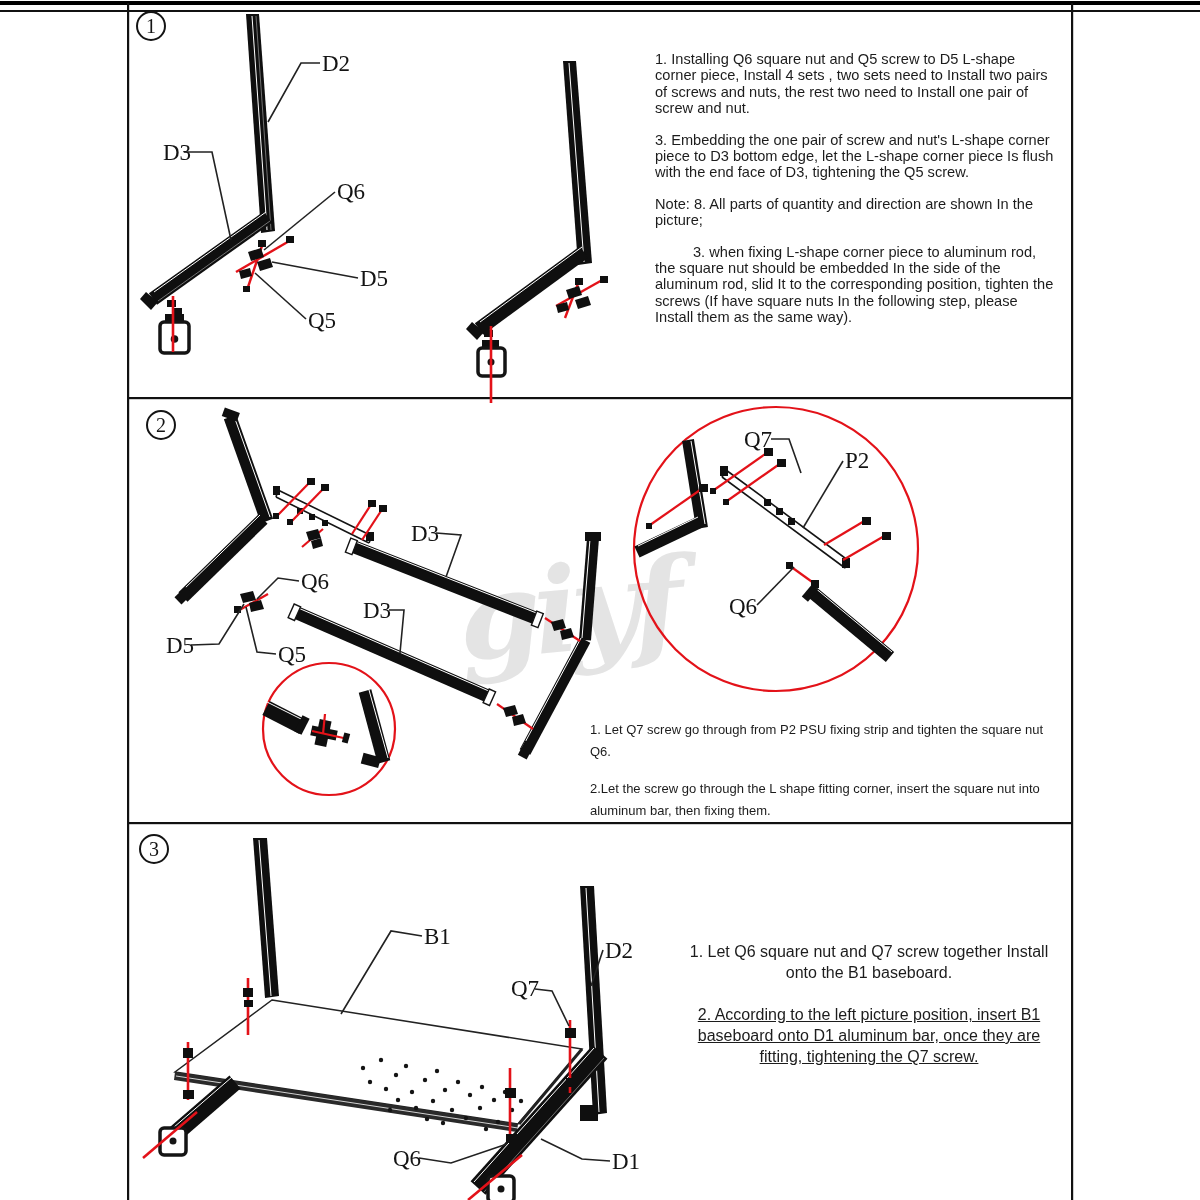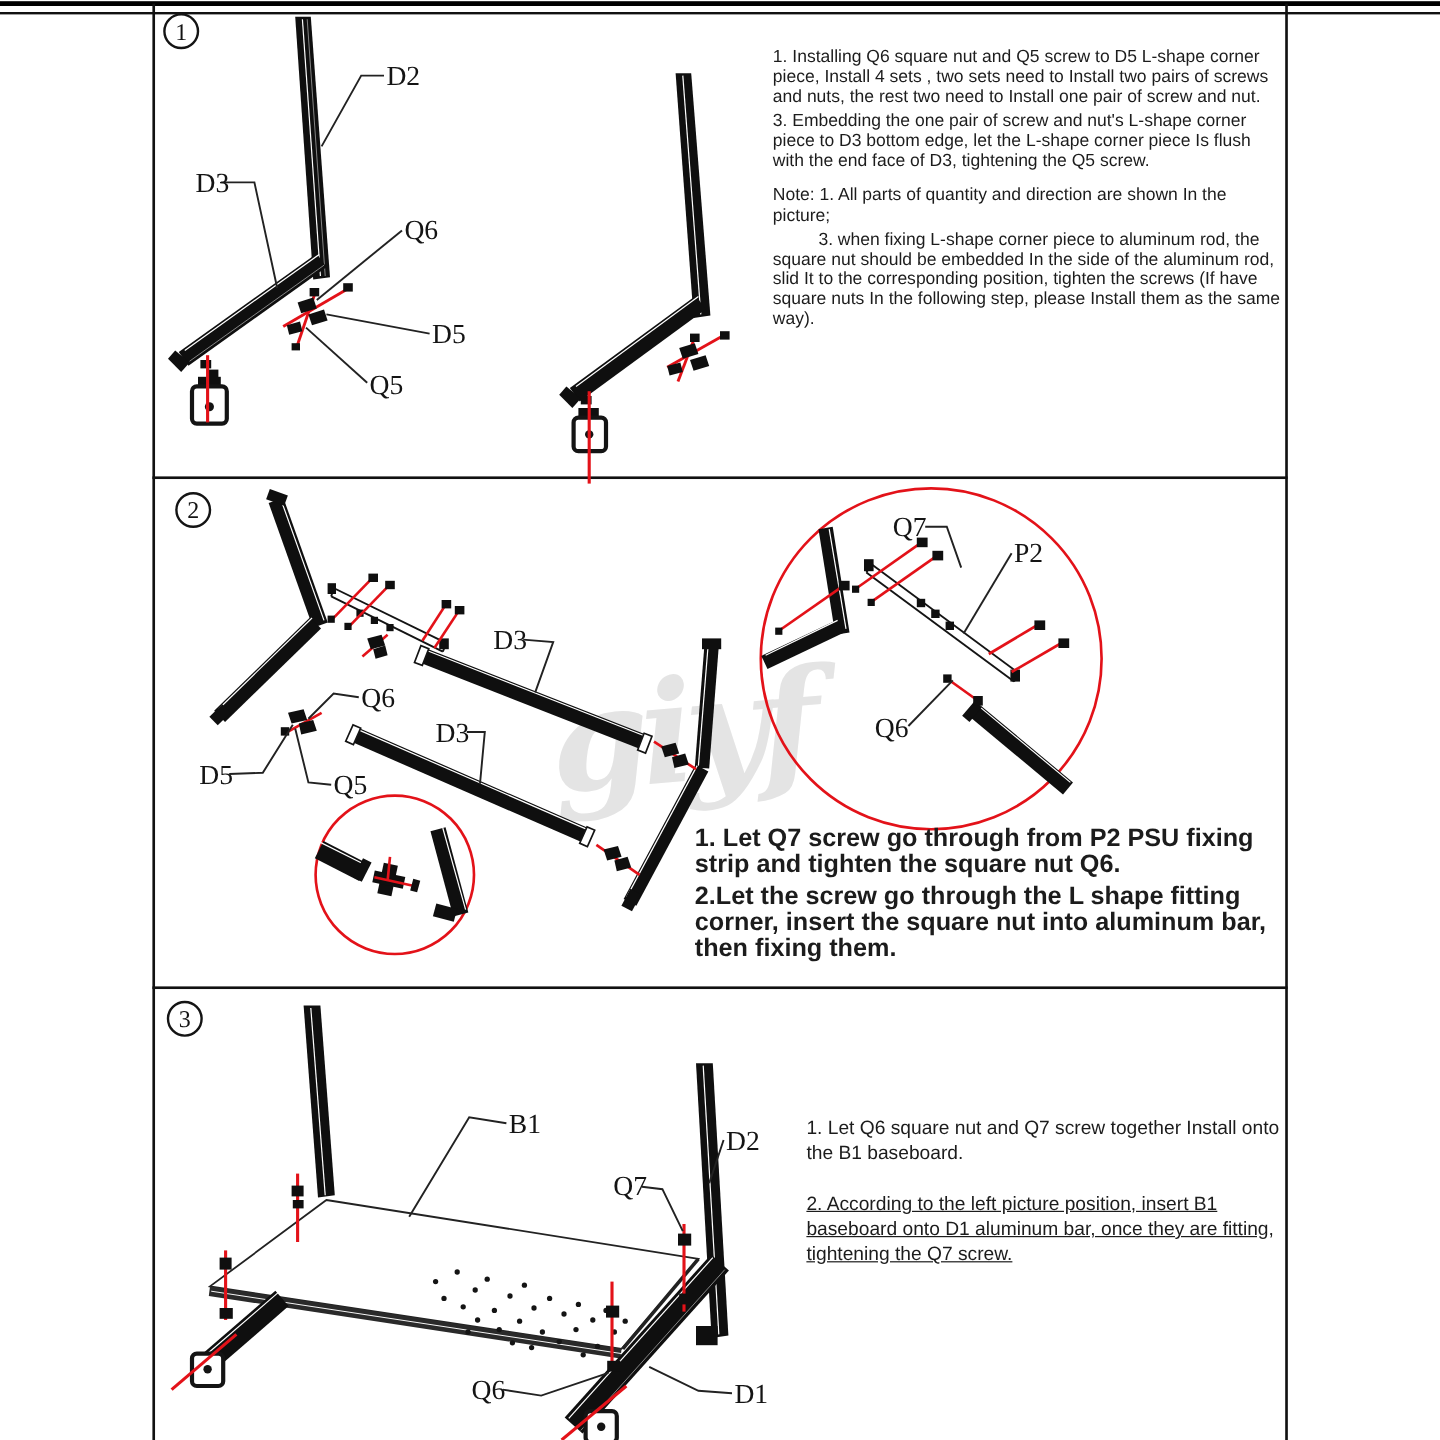--- a/index.html
+++ b/index.html
@@ -4,26 +4,26 @@
 <style>
   html,body{margin:0;padding:0;background:#fff;}
   .canvas{position:relative;width:1200px;height:1200px;background:#fff;overflow:hidden;
           font-family:"Liberation Sans",sans-serif;color:#1c1c1c;}
   .watermark{position:absolute;left:458px;top:540px;z-index:1;
              font-family:"DejaVu Serif",serif;font-style:italic;font-weight:bold;
              font-size:118px;letter-spacing:-7px;transform:rotate(-5deg);
              user-select:none;}
   svg.art{position:absolute;left:0;top:0;z-index:2;}
   .txt{position:absolute;z-index:3;}
-  .txt p{margin:4px;}
+  .txt p{margin:15px;}
   #s1-text{left:640px;top:36px;width:434px;font-size:14.6px;line-height:16.4px;}
   #s1-note{margin-top:13px;}
   #s1-note p.indent{text-indent:38px;}
-  #s2-text{left:575px;top:684px;width:497px;font-size:21px;line-height:22px;font-weight:bold;}
-  #s3-text{left:668px;top:926px;width:402px;font-size:16px;line-height:21px;}
+  #s2-text{left:575px;top:704px;width:497px;font-size:13px;line-height:22px;}
+  #s3-text{left:668px;top:926px;width:402px;font-size:16px;line-height:21px;text-align:center;}
   #s3-text p + p{margin-top:21px;text-decoration:underline;}
   svg text{font-family:"Liberation Serif",serif;font-size:23px;fill:#141414;}
   svg text.stepnum{font-size:20px;text-anchor:middle;}
 </style>
 </head>
 <body>
 
 <div class="canvas">
 
   <div class="watermark" style="color:#e4e4e4;">giyf</div>
@@ -376,21 +376,21 @@
       <text x="511" y="996">Q7</text>
       <text x="393" y="1166">Q6</text>
       <text x="612" y="1169">D1</text>
     </g>
   </svg>
 
   <div class="txt" id="s1-text">
     <p>1. Installing Q6 square nut and Q5 screw to D5 L-shape corner piece, Install 4 sets , two sets need to Install two pairs of screws and nuts, the rest two need to Install one pair of screw and nut.</p>
     <p>3. Embedding the one pair of screw and nut's L-shape corner piece to D3 bottom edge, let the L-shape corner piece Is flush with the end face of D3, tightening the Q5 screw.</p>
     <div id="s1-note">
-      <p>Note: 1.  All parts of quantity and direction  are shown In the picture;</p>
+      <p>Note: 8.  All parts of quantity and direction  are shown In the picture;</p>
       <p class="indent">3. when fixing L-shape corner piece to aluminum rod, the square nut should be embedded In the side of the aluminum rod, slid It to the corresponding position, tighten the screws (If have square nuts In the following step, please Install them as the same way).</p>
     </div>
   </div>
 
   <div class="txt" id="s2-text">
     <p>1. Let Q7 screw go through from P2 PSU fixing strip and tighten the square nut Q6.</p>
     <p>2.Let the screw go through the L shape fitting corner, insert the square nut into aluminum bar, then fixing them.</p>
   </div>
 
   <div class="txt" id="s3-text">

